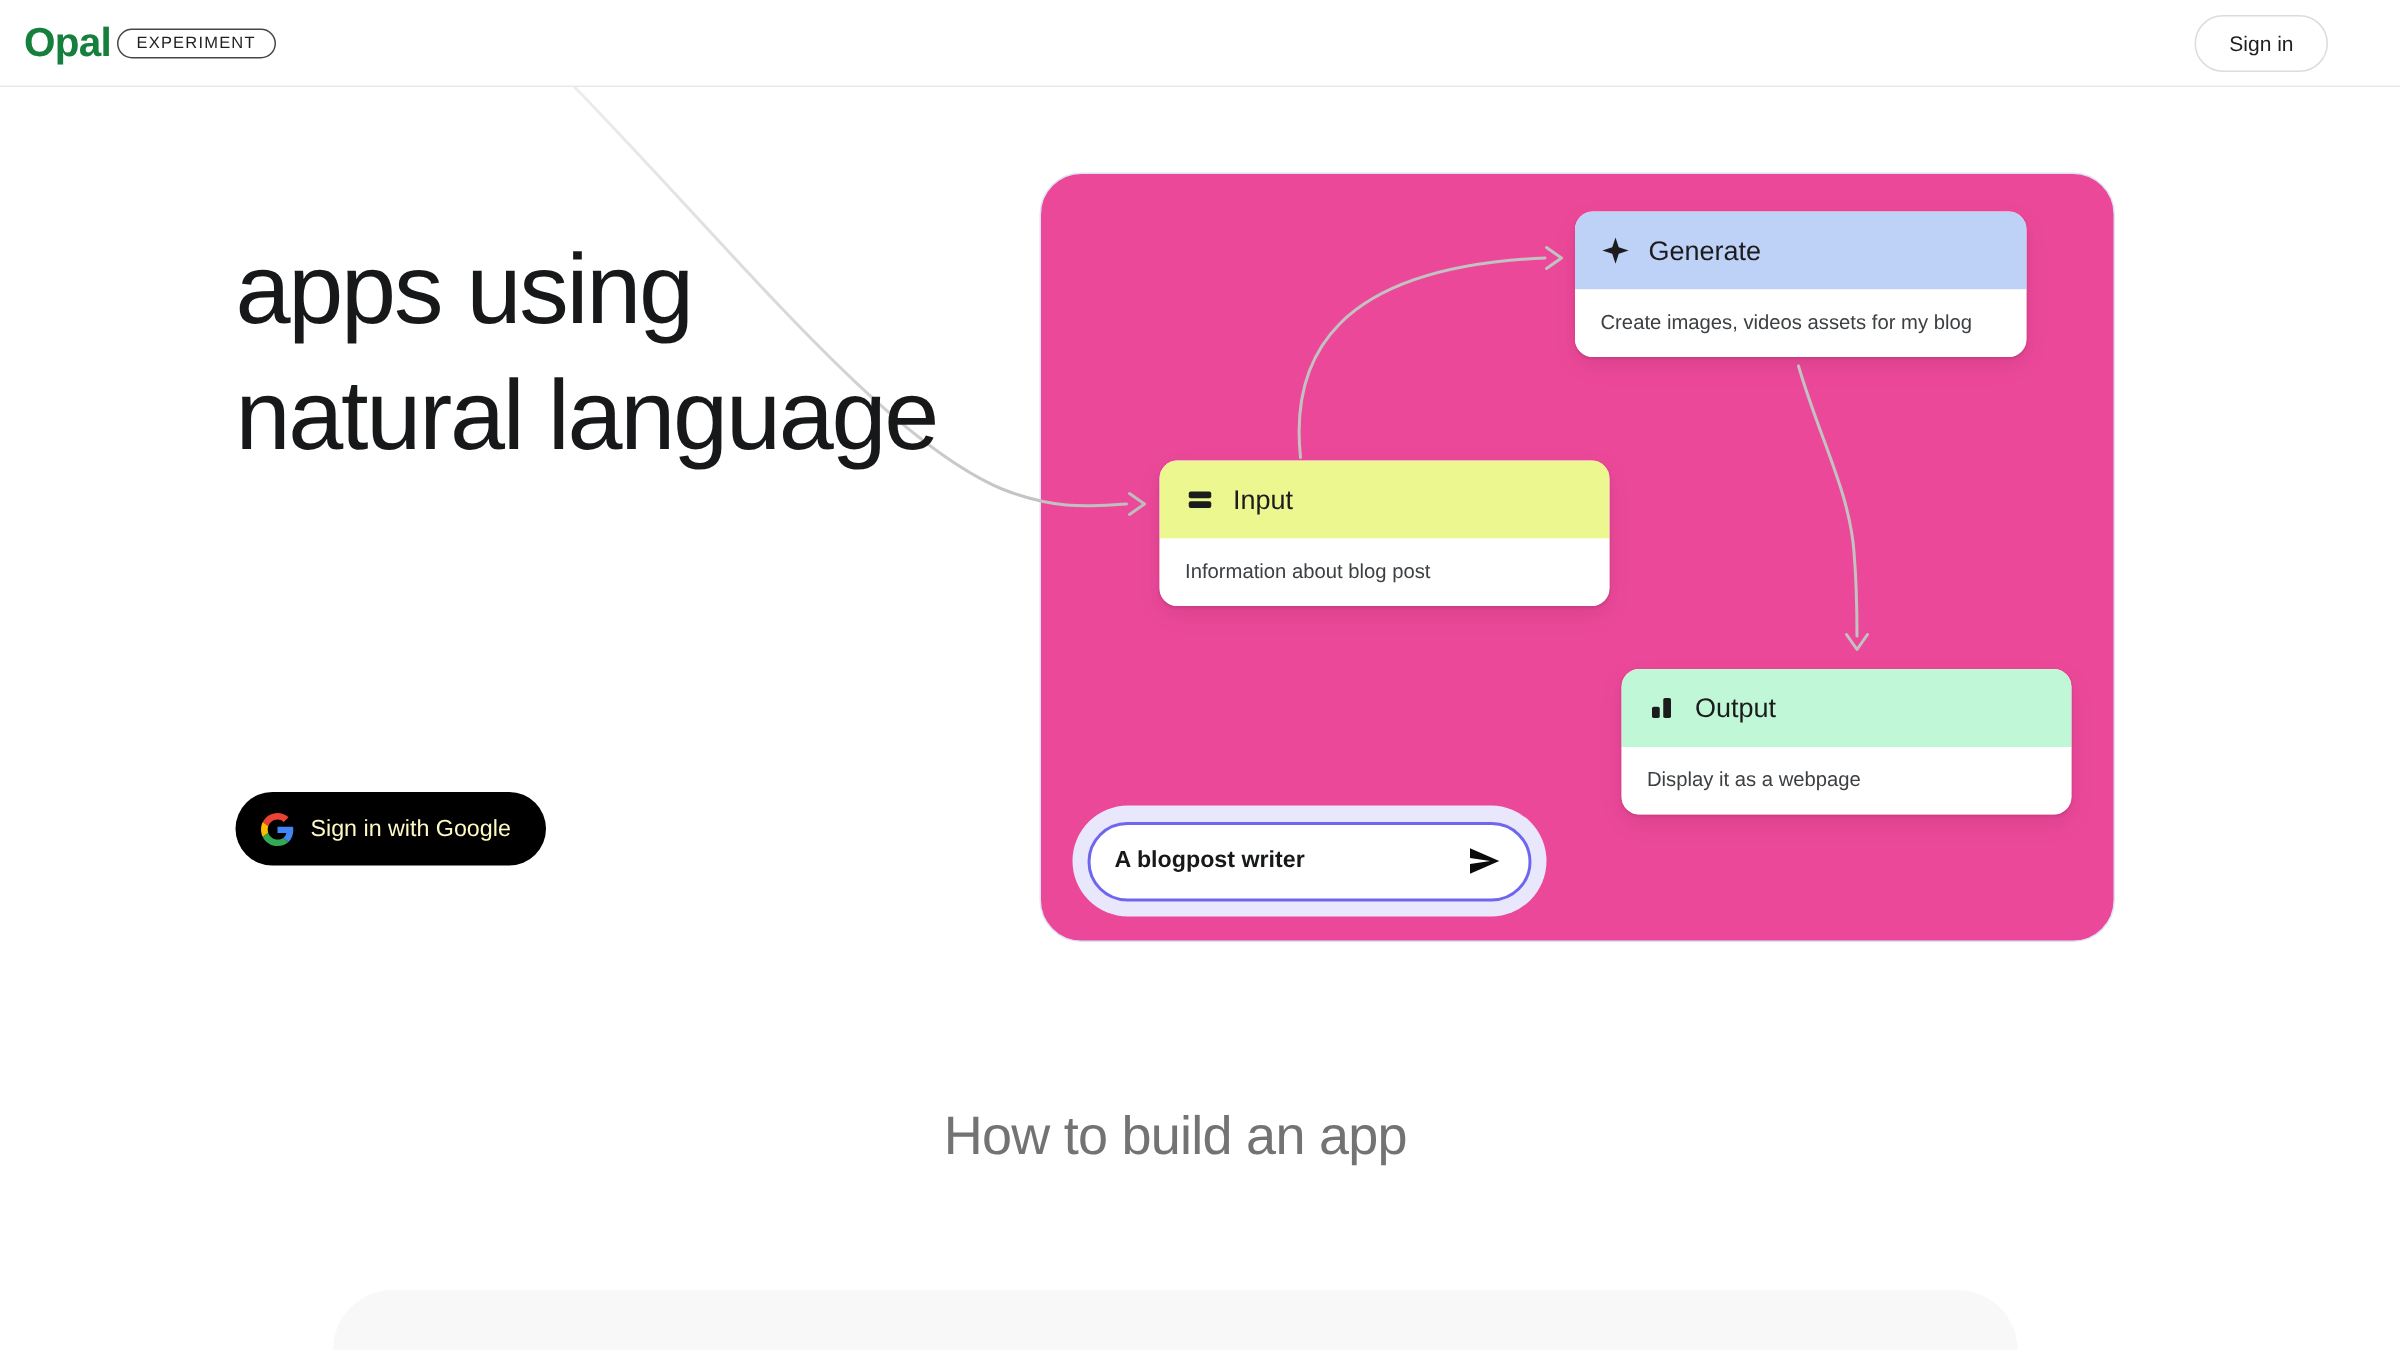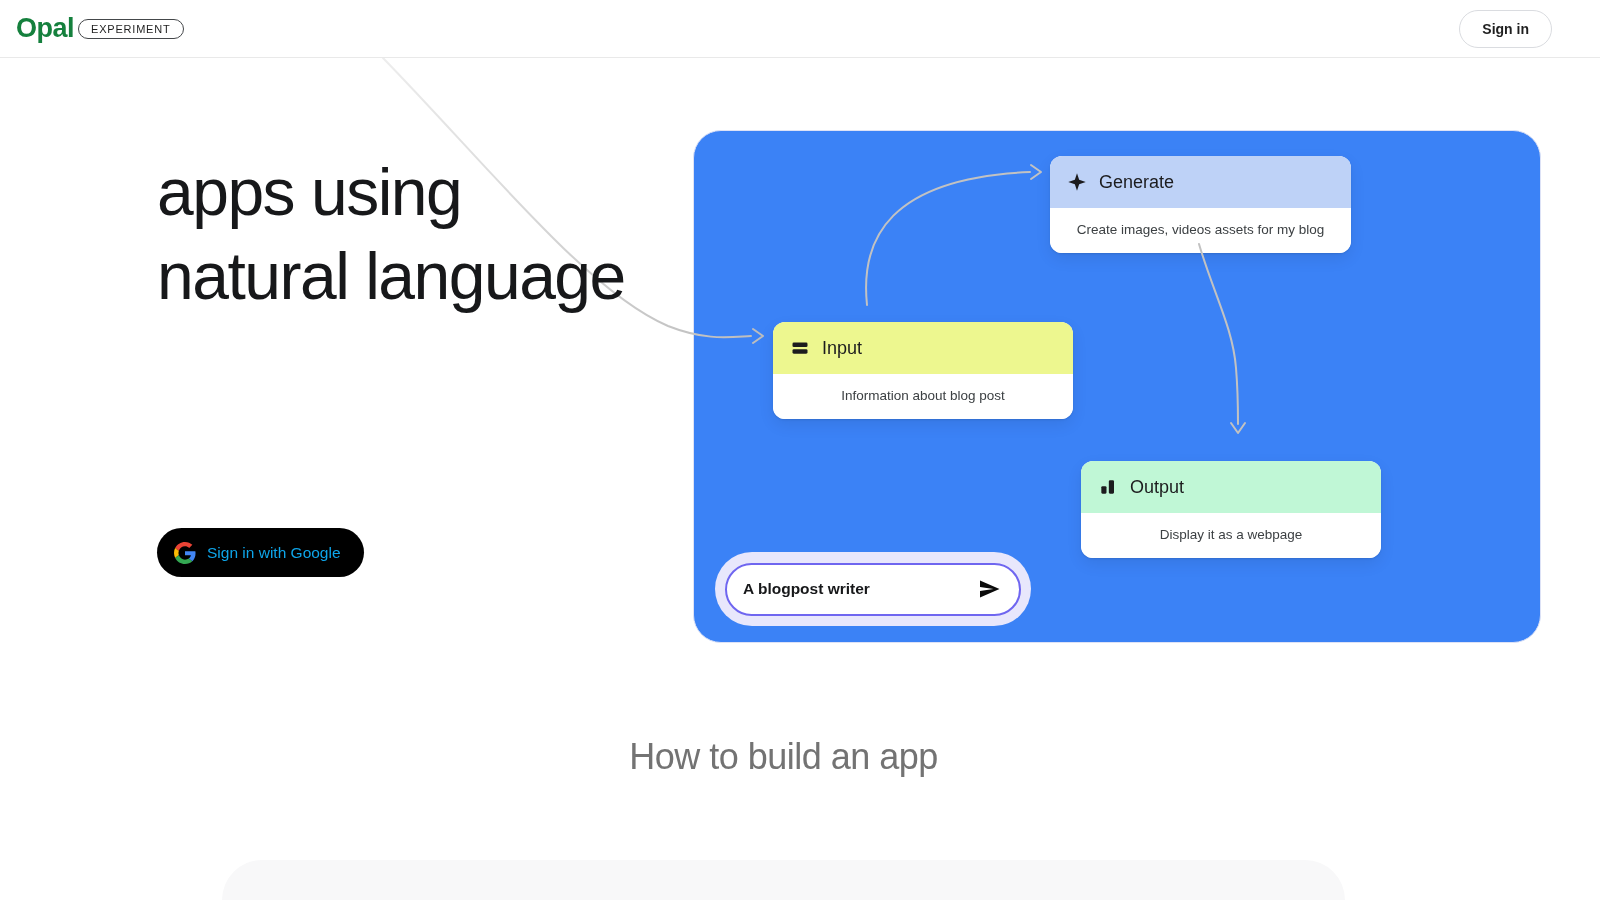--- a/index.html
+++ b/index.html
@@ -9,48 +9,48 @@
   
   .header { position:absolute; left:0; top:0; width:1600px; height:58px;
             background:#fff; border-bottom:1px solid #e9e9e9; z-index:5; }
   .logo { position:absolute; left:16px; top:13px; font-size:27px; font-weight:700;
           letter-spacing:-0.5px; color:#15803d; }
   .badge { position:absolute; left:78px; top:19px; font-size:11px; font-weight:500;
            letter-spacing:0.8px; color:#1f1f1f; border:1px solid #44474a;
            border-radius:12px; padding:3px 12px; background:#fff; }
   .signin { position:absolute; right:48px; top:10px; height:38px; padding:0 22px;
             border:1px solid #dadce0; border-radius:19px; background:#fff;
-            font-size:14px; font-weight:700; color:#1f1f1f; display:flex;
+            font-size:14px; font-weight:400; color:#1f1f1f; display:flex;
             align-items:center; cursor:pointer; }
 
   
   .hero-title { position:absolute; left:157px; top:150px; width:560px;
                 font-size:66px; line-height:84px; font-weight:400;
                 letter-spacing:-1.5px; color:#17181a; z-index:2; }
   .google-btn { position:absolute; left:157px; top:528px; height:49px;
-                background:#000; border:none; border-radius:26px; color:#0ea5e9;
+                background:#000; border:none; border-radius:26px; color:#fef9c3;
                 display:flex; align-items:center; gap:11px; padding:0 23px 0 17px;
                 font-size:15.5px; font-weight:500; cursor:pointer; z-index:2;
                 font-family:"Liberation Sans", sans-serif; }
 
   
   .wires { position:absolute; left:0; top:0; width:1600px; height:900px;
            z-index:1; pointer-events:none; }
 
   
-  .card { position:absolute; left:693px; top:130px; width:848px; height:513px;
-          background:#3b82f6; border:1.5px solid #dde2f6; border-radius:28px; z-index:0; }
+  .card { position:absolute; left:693px; top:115px; width:717px; height:513px;
+          background:#ec4899; border:1.5px solid #dde2f6; border-radius:28px; z-index:0; }
   .node { position:absolute; width:301px; border-radius:12px; background:#fff;
           box-shadow:0 1px 2px rgba(0,0,0,.10), 0 6px 16px rgba(0,0,0,.08);
           overflow:hidden; z-index:2; }
   .node-header { height:52px; display:flex; align-items:center; gap:12px;
                  padding:0 17px; }
   .node-title { font-size:18px; font-weight:500; color:#1c1c1e; }
   .node-body { background:#fff; padding:14px 17px 16px 17px; font-size:13.5px;
-               color:#3c4043;text-align:center; }
+               color:#3c4043; }
   .node-generate { left:356px; top:25px; }
   .node-generate .node-header { background:#bed2f7; }
   .node-input { left:79px; top:191px; width:300px; }
   .node-input .node-header { background:#edf78f; }
   .node-output { left:387px; top:330px; width:300px; }
   .node-output .node-header { background:#c0f7d6; }
   .nicon { width:20px; height:20px; flex:0 0 auto; }
 
   
   .prompt-halo { position:absolute; left:21px; top:421px; width:316px; height:74px;

